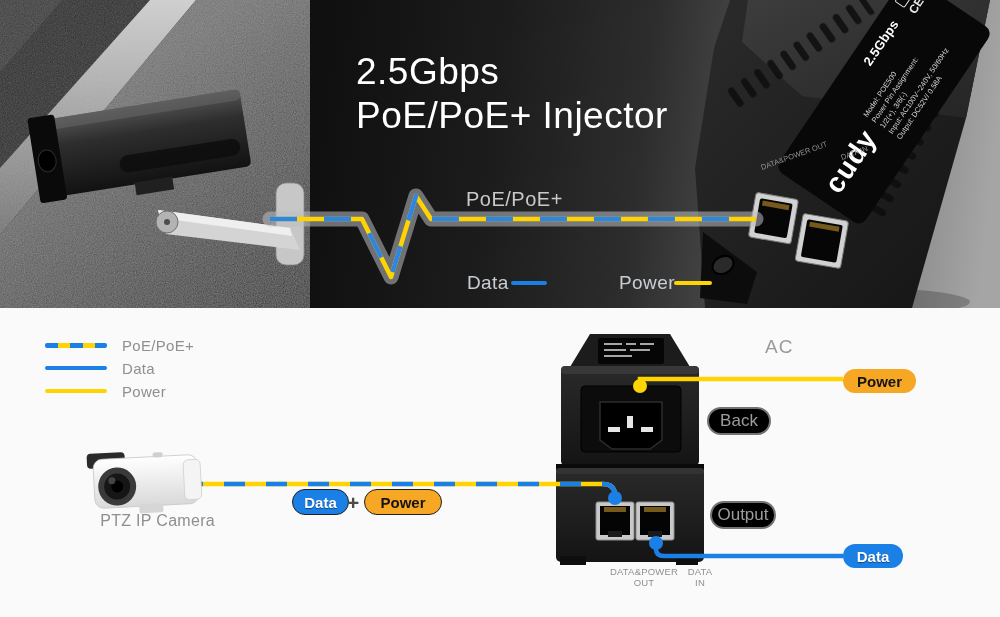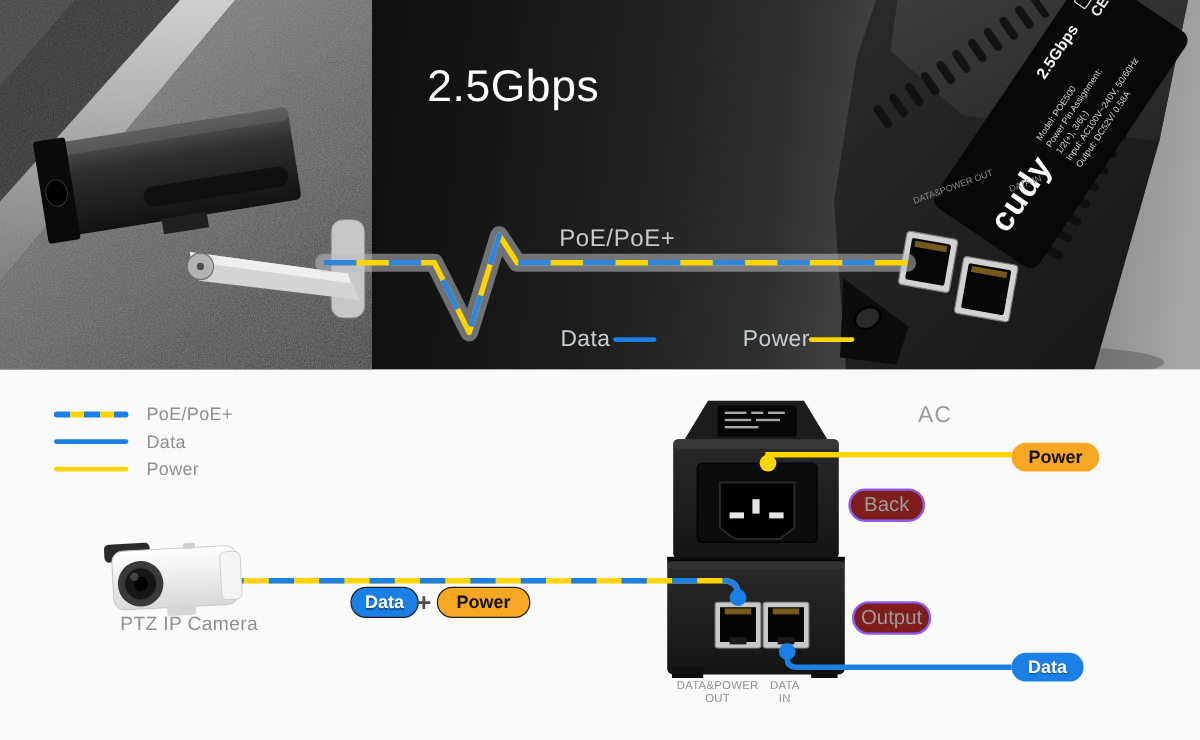--- a/index.html
+++ b/index.html
@@ -16,23 +16,23 @@
   .sw-poe{background:repeating-linear-gradient(90deg,#1a80e6 0 13px,#ffd400 13px 25px);}
   .legend{display:flex;flex-direction:column;gap:5px;}
   .legend-row{display:flex;align-items:center;height:18px;}
   .legend-row .sw{width:62px;margin-right:15px;}
   .legend-row .lbl{color:#8f8f8f;font-size:15px;letter-spacing:0.3px;}
   .pill{display:flex;align-items:center;justify-content:center;border-radius:14px;
         font-weight:700;box-sizing:border-box;}
   .pill-blue{background:#1a80e6;color:#ffffff;text-shadow:0 1px 1px rgba(0,0,0,.45);}
   .pill-orange{background:#f6a723;color:#141414;}
   .pill-outline{border:1.5px solid #1f1f1f;}
-  .pill-ghost{background:#7f1d1d;border:2px solid #8b5cf6;color:#9c9c9c;font-weight:400;}
+  .pill-ghost{background:#000000;border:2px solid #737373;color:#9c9c9c;font-weight:400;}
   .gray-caption{color:#8f8f8f;}
-  .port-caption{color:#8f8f8f;font-size:9.5px;line-height:11px;text-align:center;letter-spacing:0.2px;}
+  .port-caption{color:#8f8f8f;font-size:9.5px;line-height:11px;text-align:center;letter-spacing:0.2px;margin-left:46px;}
 </style>
 </head>
 <body>
 
 <div class="canvas">
 
 <svg width="1000" height="617" viewBox="0 0 1000 617">
   <defs>
     <clipPath id="photoClip">
           <rect x="0" y="0" width="310" height="308"></rect>
@@ -229,20 +229,21 @@
     <circle cx="-29" cy="3" r="19" fill="#3a3a3a"></circle>
     <circle cx="-29" cy="3" r="13" fill="#161616"></circle>
     <circle cx="-29" cy="3" r="6" fill="#000000"></circle>
     <circle cx="-34" cy="-3" r="3.5" fill="#5a5a5a" opacity="0.7"></circle>
     <rect x="-8" y="22" width="24" height="9" rx="2" fill="#d6d6d6"></rect>
     <rect x="8" y="-29" width="10" height="5" rx="2" fill="#cfcfcf"></rect>
   </g>
 </svg>
 
 <div class="abs hero-title" style="left:356px;top:50px;">2.5Gbps</div>
+<div class="abs hero-title" style="left:356px;top:94px;">PoE/PoE+ Injector</div>
 
 <div class="abs" style="left:466px;top:188px;color:#c9c9c9;font-size:20px;letter-spacing:0.5px;">PoE/PoE+</div>
 <div class="abs hero-sub" style="left:467px;top:272px;">Data</div>
 <div class="abs sw sw-data" style="left:511px;top:281px;width:36px;"></div>
 <div class="abs hero-sub" style="left:619px;top:272px;">Power</div>
 <div class="abs sw sw-power" style="left:674px;top:281px;width:38px;"></div>
 
 <div class="abs legend" style="left:45px;top:336px;">
   <div class="legend-row">
     <span class="sw sw-poe" style="height:5px;"></span>

